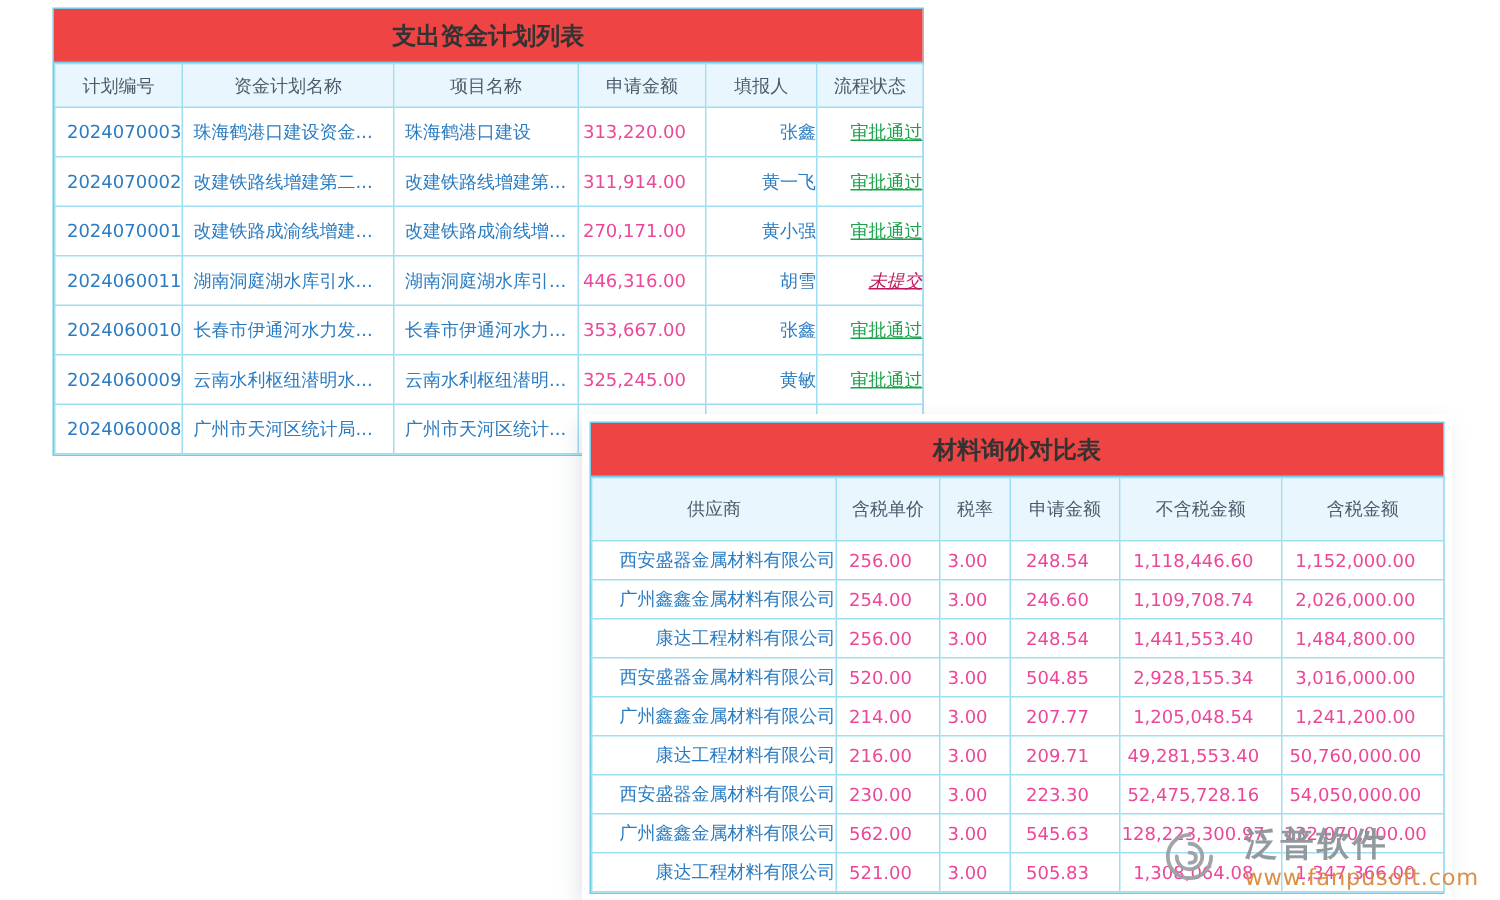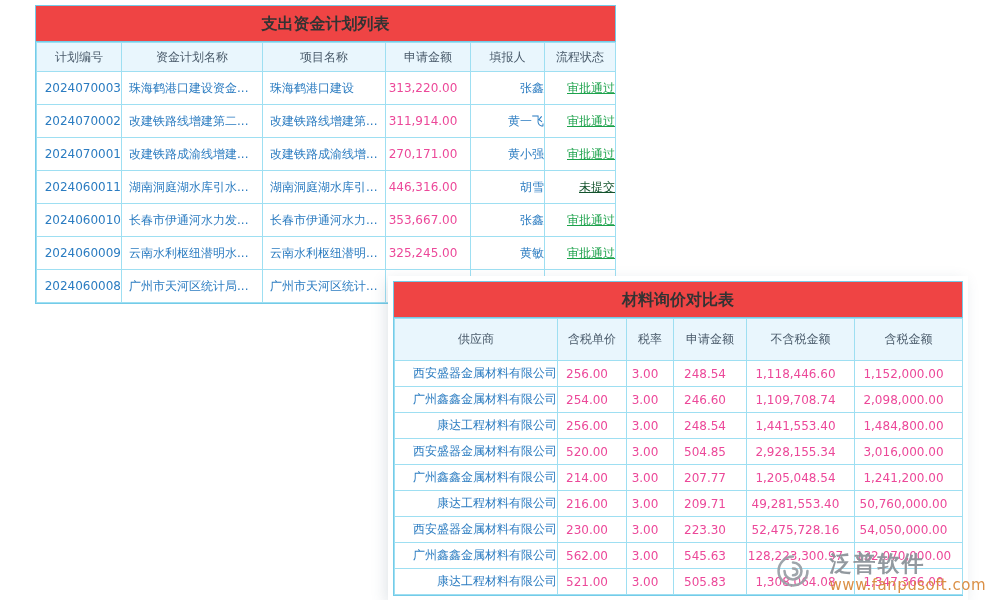--- a/index.html
+++ b/index.html
@@ -47,21 +47,21 @@
   .material-panel th { height:42px; white-space:normal; line-height:1.3; }
   .material-panel td { height:26px;margin-top:38px; }
   .th-wrap { padding:0 12px; }
   
   .c-link { color:#2b7cc1; }
   .t-center { text-align:right; }
   .t-left { text-align:left; padding-left:7px; }
   .c-num { color:#ec4899; text-align:center; padding-right:10px; }
   .status { text-decoration:underline; cursor:pointer; }
   .status-approved { color:#1ca24b; }
-  .status-unsubmitted { color:#14532d; }
+  .status-unsubmitted { color:#be185d;font-style:italic; }
   .status-none { text-decoration:none; }
   
   .watermark {
     position:absolute; right:14px; bottom:6px; z-index:10;
     display:flex; align-items:center; gap:20px; opacity:0.95;
   }
   .wm-logo { flex:0 0 auto; }
   .wm-brand { font-size:22px; font-weight:bold; color:#8d949a; letter-spacing:2px; line-height:1.1; }
   .wm-url { font-size:15px; color:#d98a3c; text-align:center; letter-spacing:0.5px; }
 </style>
@@ -179,21 +179,21 @@
         <td class="c-num">248.54</td>
         <td class="c-num">1,118,446.60</td>
         <td class="c-num">1,152,000.00</td>
       </tr>
       <tr>
         <td class="c-link t-center">广州鑫鑫金属材料有限公司</td>
         <td class="c-num">254.00</td>
         <td class="c-num">3.00</td>
         <td class="c-num">246.60</td>
         <td class="c-num">1,109,708.74</td>
-        <td class="c-num">2,098,000.00</td>
+        <td class="c-num">2,026,000.00</td>
       </tr>
       <tr>
         <td class="c-link t-center">康达工程材料有限公司</td>
         <td class="c-num">256.00</td>
         <td class="c-num">3.00</td>
         <td class="c-num">248.54</td>
         <td class="c-num">1,441,553.40</td>
         <td class="c-num">1,484,800.00</td>
       </tr>
       <tr>

